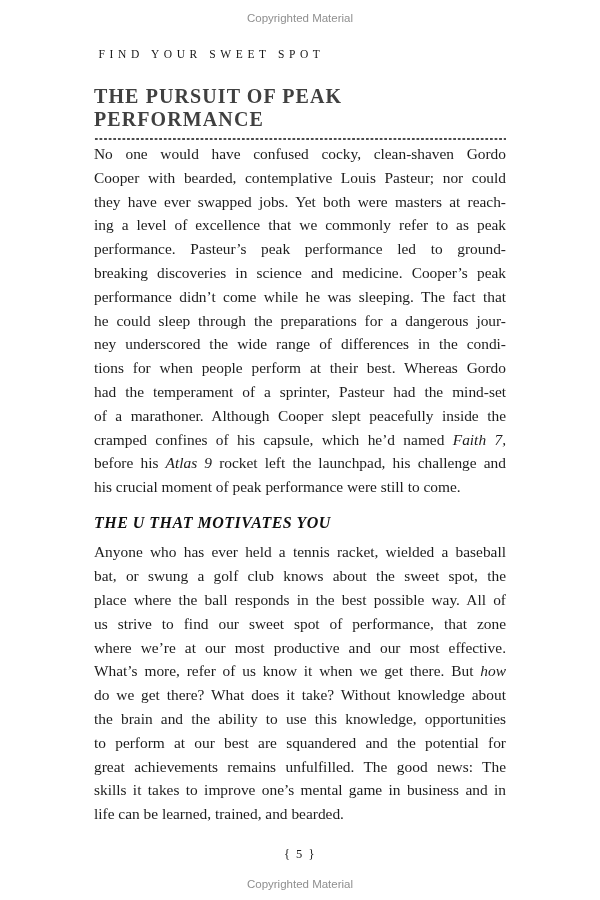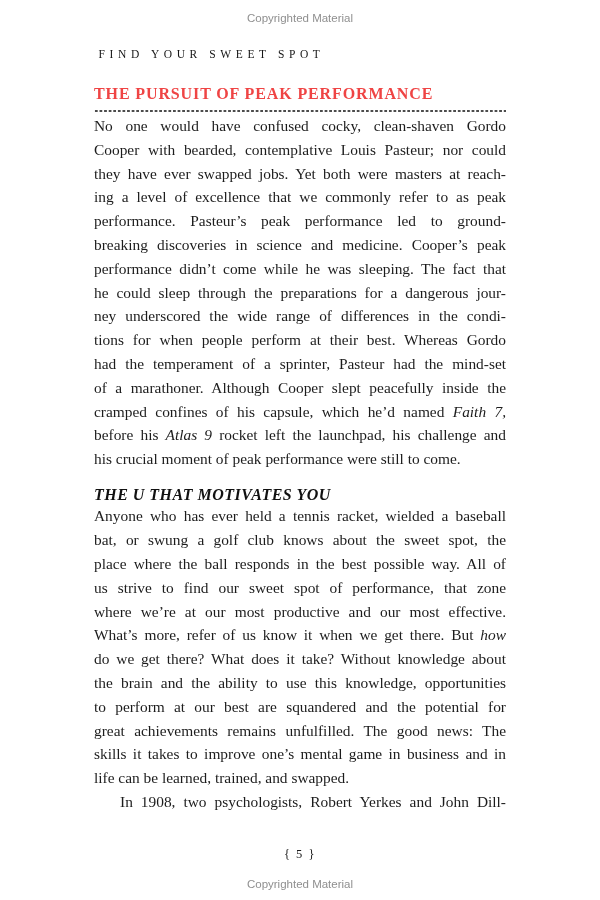--- a/index.html
+++ b/index.html
@@ -14,38 +14,38 @@
     font-family: "Liberation Sans", sans-serif;
     font-size: 11.5px; color: #8f8f8f;
   }
   .copyright.bottom { position: absolute; left: 0; right: 0; bottom: 10px; }
   .running-header {
     margin-top: 24px; text-align: left;
     font-size: 11.5px; letter-spacing: 0.40em; color: #151515;
     padding-left: 0.4em; 
   }
   .heading1 {
-    margin: 25px 0 0; font-size: 16px; font-weight: bold;
-    letter-spacing: 0.055em; color: #ef4444;
+    margin: 25px 0 0; font-size: 20px; font-weight: bold;
+    letter-spacing: 0.055em; color: #404040;
   }
   .dotted-rule {
     margin-top: 5px; height: 4px;
     background-image: radial-gradient(circle, #4c4c4c 1.05px, rgba(0,0,0,0) 1.3px);
     background-size: 4.6px 4px; background-position: 0 1px; background-repeat: repeat-x;
   }
   .para { margin-top: 2px; font-size: 15.4px; line-height: 23.8px; }
   .para + .para { margin-top: 0; }
   .tline { text-align: justify; text-align-last: justify; }
   .tline.tlast { text-align-last: left; }
   .it { font-style: italic; }
   .heading2 {
     margin: 15px 0 0; font-size: 16px; font-weight: bold; font-style: italic;
     letter-spacing: 0.03em; color: #111111; line-height: 1.15;
   }
-  .para.tight { margin-top: 0; }
+  .para.tight { margin-top: 8px; }
   .indent-first .tline:first-child { text-indent: 26px; }
   .page-number {
     position: absolute; left: 0; right: 0; bottom: 38px;
     text-align: center; font-size: 12.5px; letter-spacing: 0.12em; color: #1c1c1c;
   }
 </style>
 </head>
 <body>
 
 <div class="page">
@@ -83,24 +83,21 @@
         <div class="tline"><span>bat, or swung a golf club knows about the sweet spot, the</span></div>
         <div class="tline"><span>place where the ball responds in the best possible way. All of</span></div>
         <div class="tline"><span>us strive to find our sweet spot of performance, that zone</span></div>
         <div class="tline"><span>where we’re at our most productive and our most effective.</span></div>
         <div class="tline"><span>What’s more, refer of us know it when we get there. But </span><span class="it">how</span></div>
         <div class="tline"><span>do we get there? What does it take? Without knowledge about</span></div>
         <div class="tline"><span>the brain and the ability to use this knowledge, opportunities</span></div>
         <div class="tline"><span>to perform at our best are squandered and the potential for</span></div>
         <div class="tline"><span>great achievements remains unfulfilled. The good news: The</span></div>
         <div class="tline"><span>skills it takes to improve one’s mental game in business and in</span></div>
-        <div class="tline tlast"><span>life can be learned, trained, and swapped.</span></div>
-      </div>
-    <div class="para indent-first">
-        <div class="tline"><span>In 1908, two psychologists, Robert Yerkes and John Dill-</span></div>
+        <div class="tline tlast"><span>life can be learned, trained, and bearded.</span></div>
       </div>
   </div>
 
   <div class="page-number">{ 5 }</div>
 
   <div class="copyright bottom">Copyrighted Material</div>
 
 </div>
 
 </body></html>

